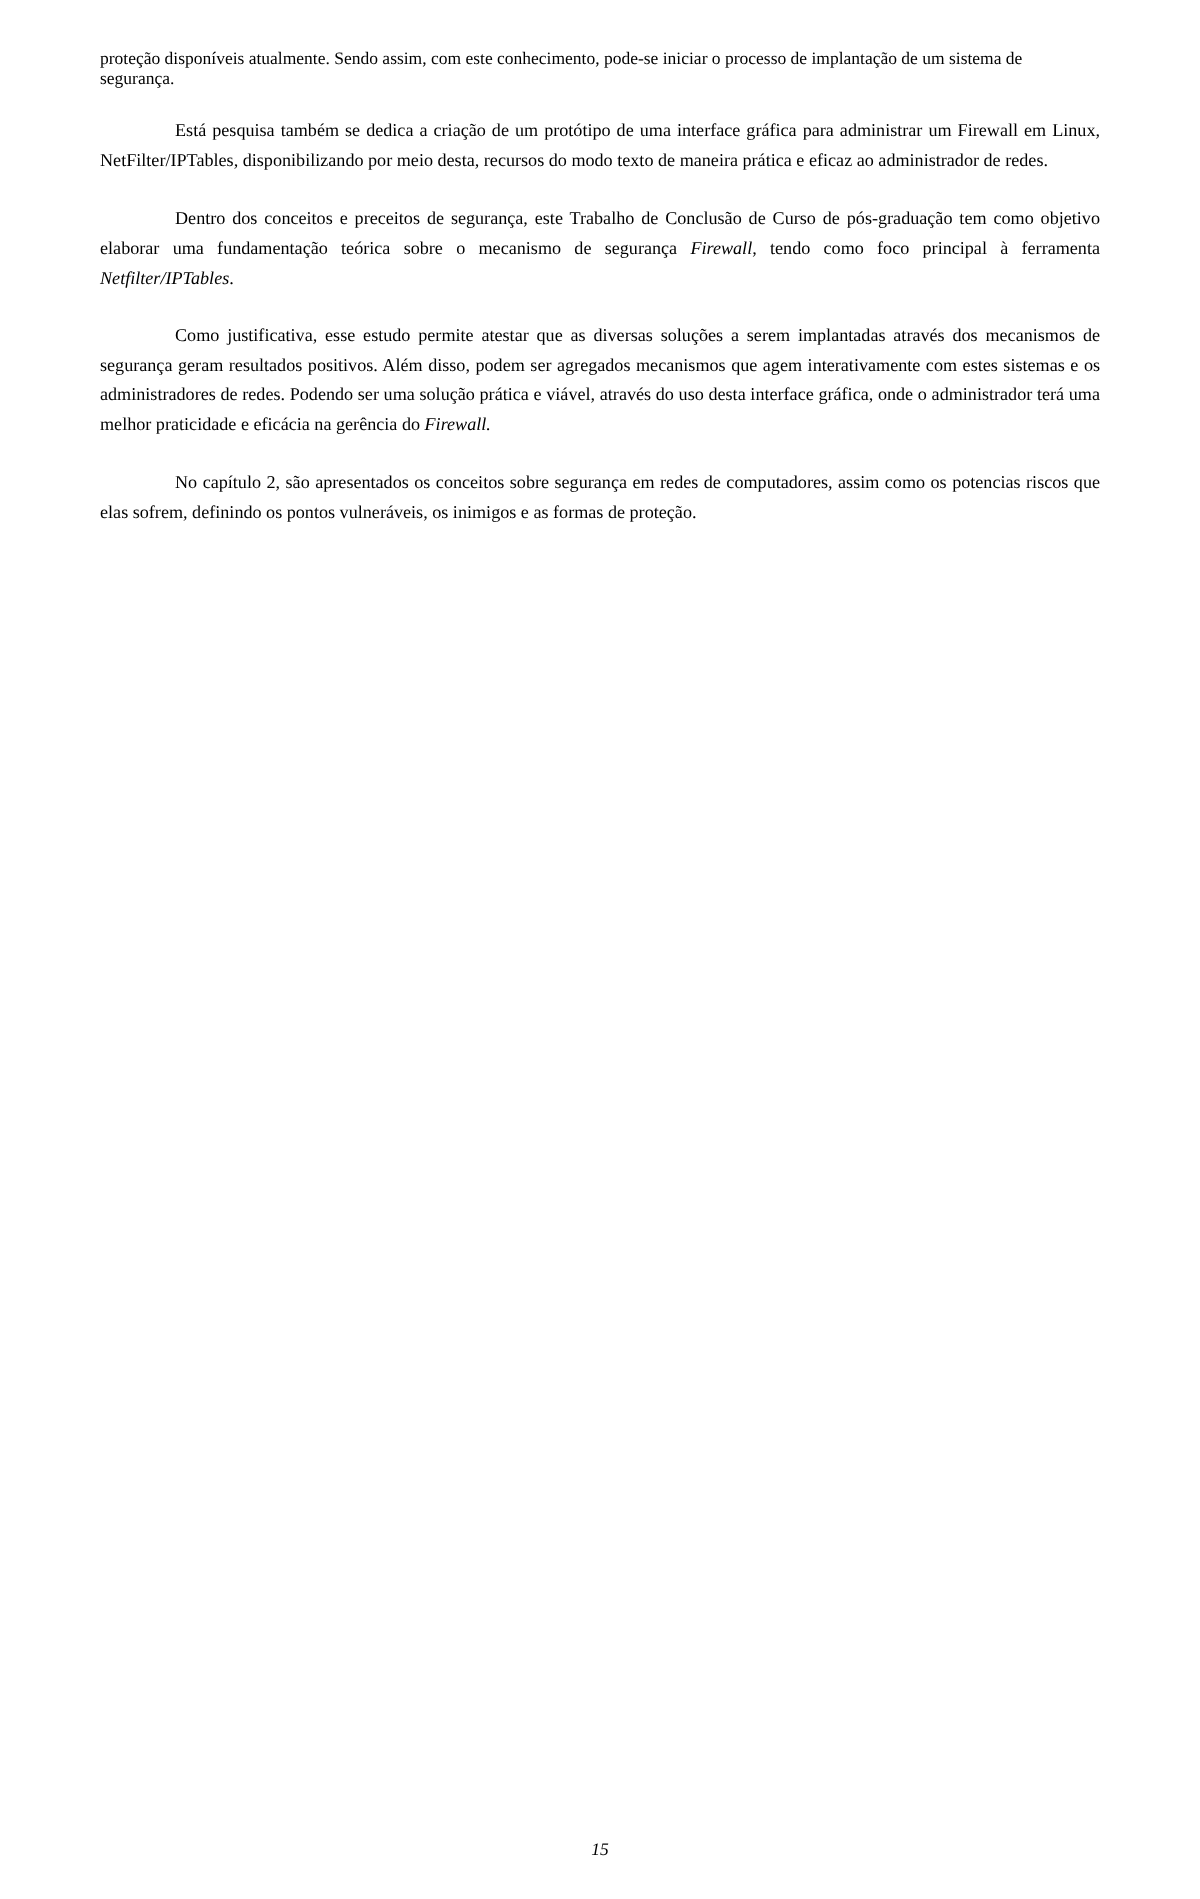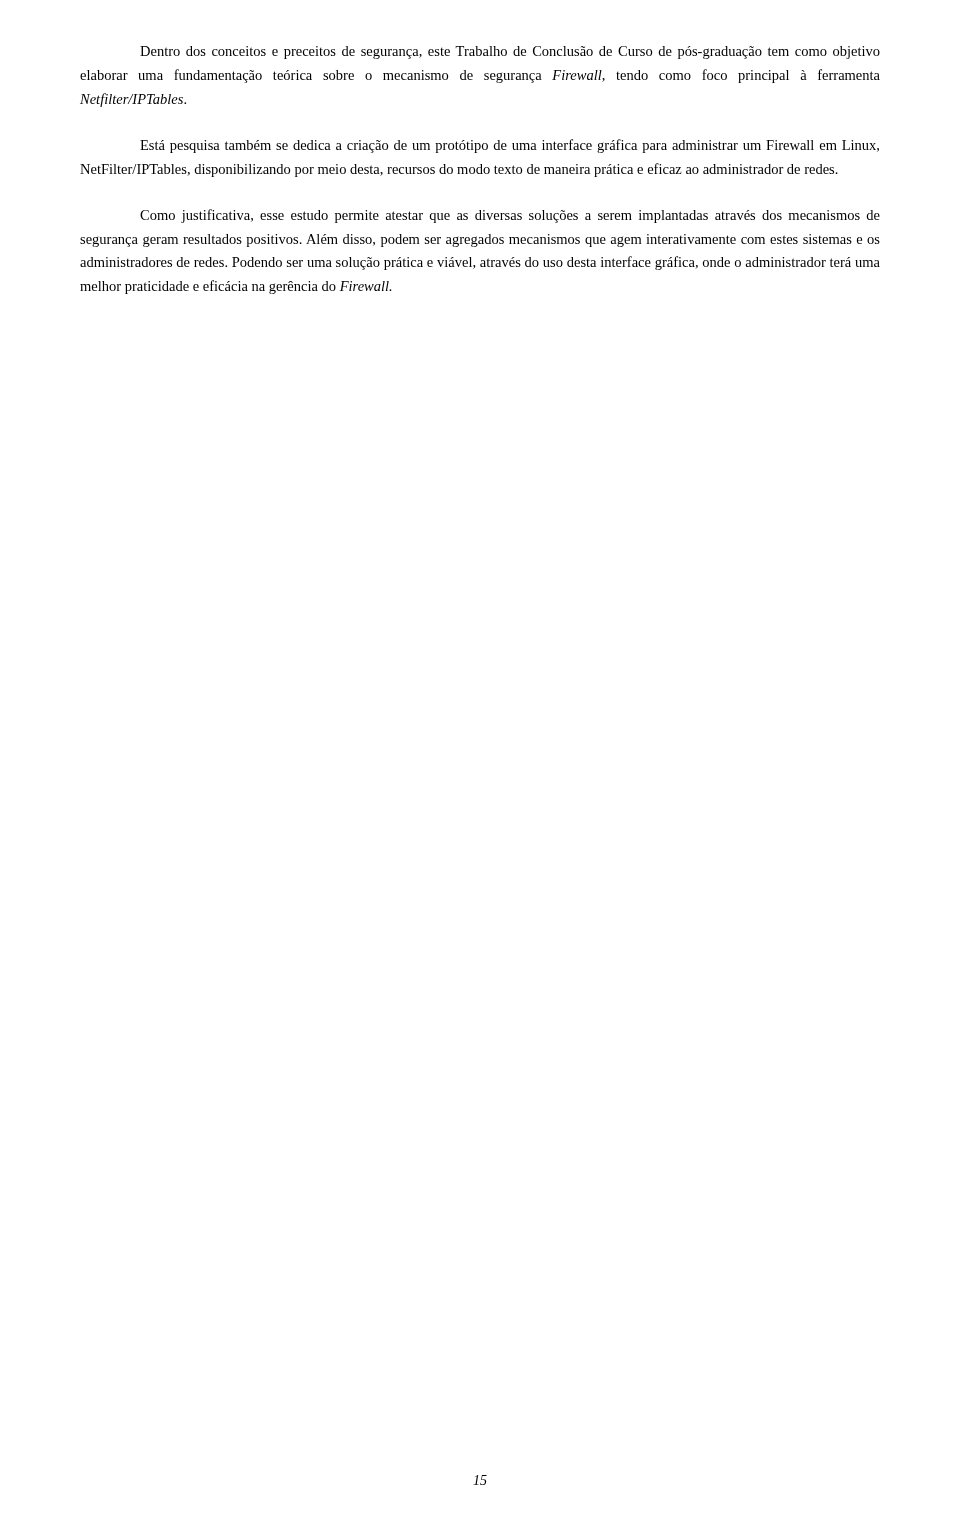--- a/index.html
+++ b/index.html
@@ -54,29 +54,35 @@
       font-size: 14px;
       font-family: "Times New Roman", Times, serif;
       font-style: italic;
     }
   </style>
 </head>
 <body>
 
 <div class="page-container">
 
-
-  <p class="paragraph">
-    <span>Dentro dos conceitos e preceitos de segurança, este Trabalho de Conclusão de Curso de pós-graduação tem como objetivo elaborar uma fundamentação teórica sobre o mecanismo de segurança </span><em>Firewall</em><span>, tendo como foco principal à ferramenta </span><em>Netfilter/IPTables</em><span>.</span>
+  <p class="paragraph-first">
+    <span>proteção disponíveis atualmente. Sendo assim, com este conhecimento, pode-se iniciar o processo de implantação de um sistema de segurança.</span>
   </p>
 
   <p class="paragraph">
     <span>Está pesquisa também se dedica a criação de um protótipo de uma interface gráfica para administrar um Firewall em Linux, NetFilter/IPTables, disponibilizando por meio desta, recursos do modo texto de maneira prática e eficaz ao administrador de redes.</span>
   </p>
 
   <p class="paragraph">
+    <span>Dentro dos conceitos e preceitos de segurança, este Trabalho de Conclusão de Curso de pós-graduação tem como objetivo elaborar uma fundamentação teórica sobre o mecanismo de segurança </span><em>Firewall</em><span>, tendo como foco principal à ferramenta </span><em>Netfilter/IPTables</em><span>.</span>
+  </p>
+
+  <p class="paragraph">
     <span>Como justificativa, esse estudo permite atestar que as diversas soluções a serem implantadas através dos mecanismos de segurança geram resultados positivos. Além disso, podem ser agregados mecanismos que agem interativamente com estes sistemas e os administradores de redes. Podendo ser uma solução prática e viável, através do uso desta interface gráfica, onde o administrador terá uma melhor praticidade e eficácia na gerência do </span><em>Firewall.</em>
   </p>
 
+  <p class="paragraph">
+    <span>No capítulo 2, são apresentados os conceitos sobre segurança em redes de computadores, assim como os potencias riscos que elas sofrem, definindo os pontos vulneráveis, os inimigos e as formas de proteção.</span>
+  </p>
 
   <div class="page-number">15</div>
 
 </div>
 
 </body></html>

